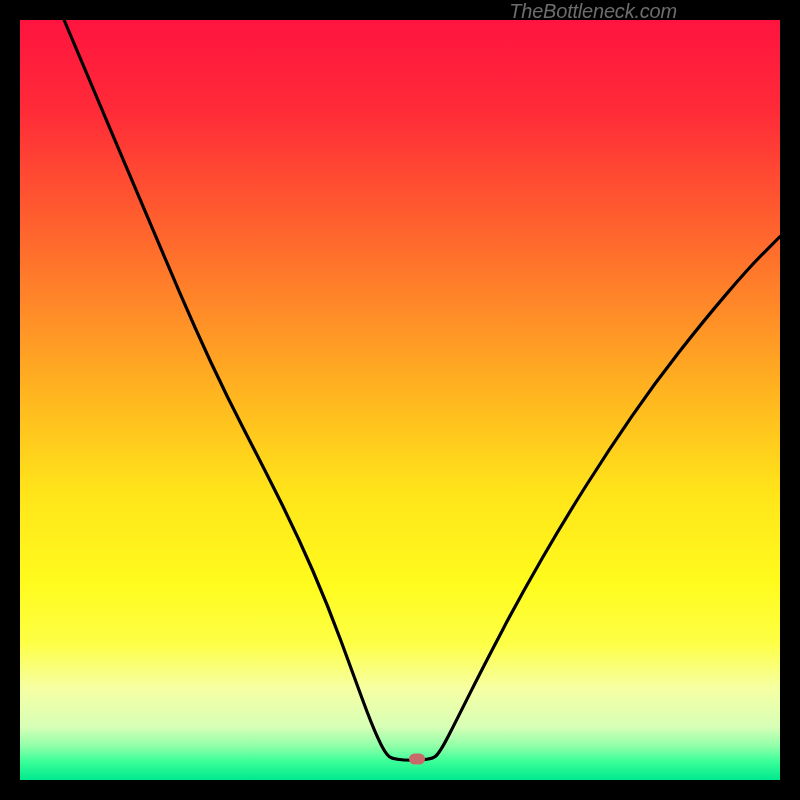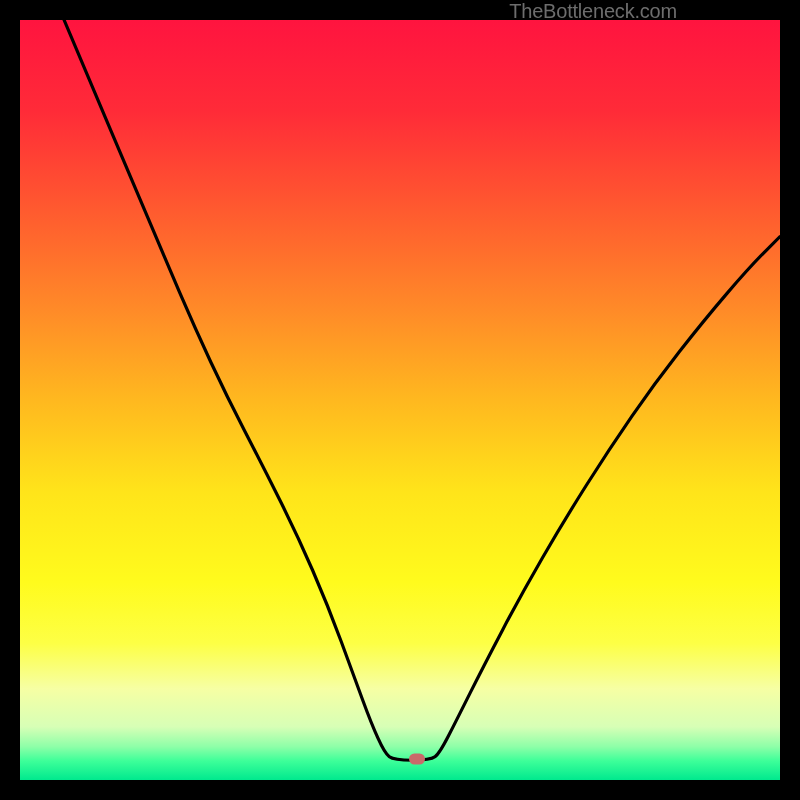--- a/index.html
+++ b/index.html
@@ -9,20 +9,21 @@
     height: 800px;
     overflow: hidden;
     background: #000;
     font-family: Arial, Helvetica, sans-serif;
   }
   .frame {
     position: relative;
     width: 699px;
     height: 800px;
     background: #000;
+    font-style: italic;
   }
   .plot-area {
     position: absolute;
     left: 20px;
     top: 20px;
     width: 760px;
     height: 760px;
     overflow: hidden;
   }
   .gradient {

